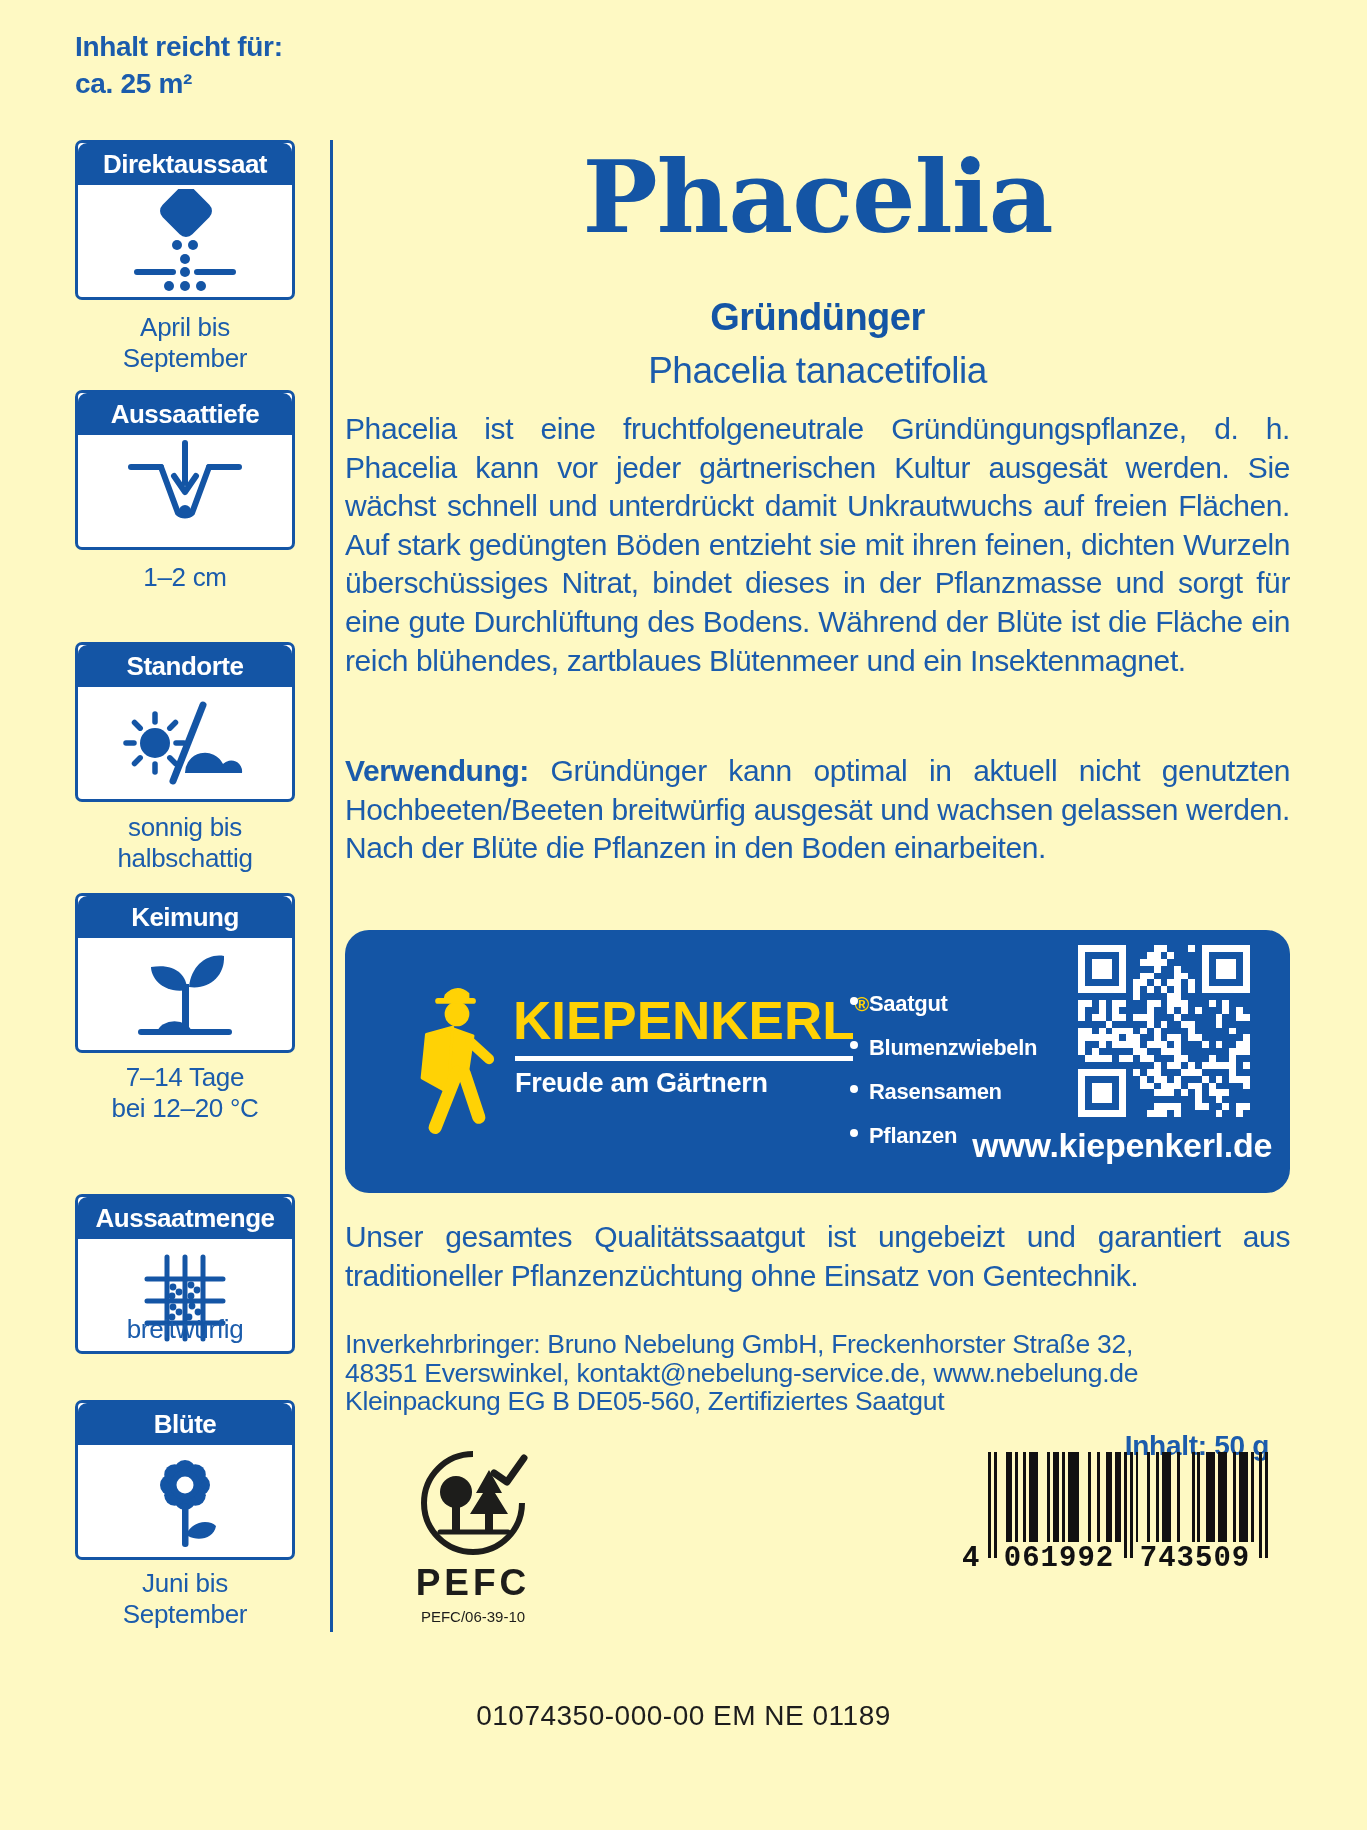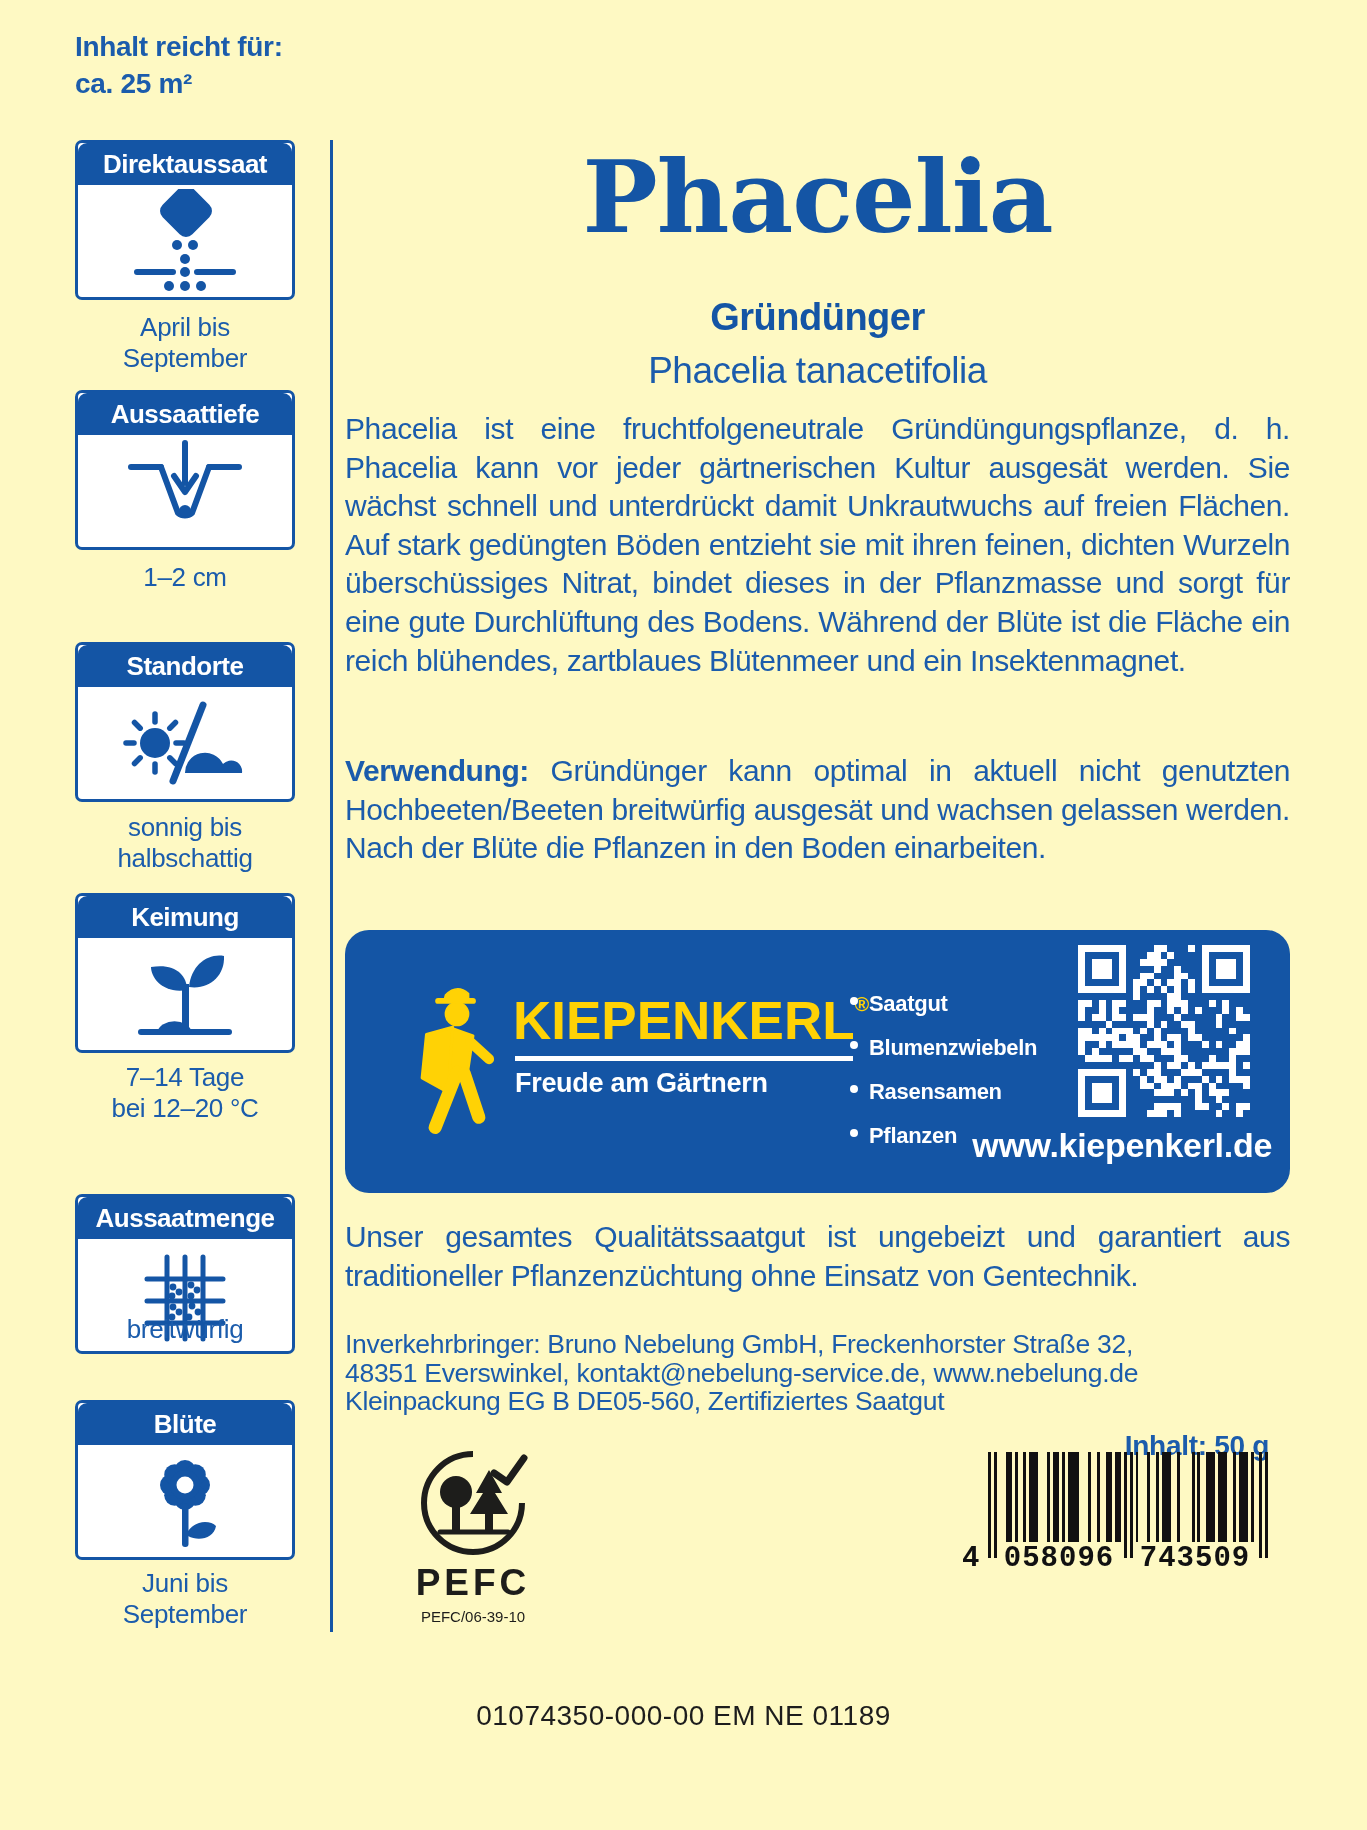--- a/index.html
+++ b/index.html
@@ -622,20 +622,20 @@
           <rect x="244.85" y="0" width="2.95" height="90"></rect>
           <rect x="250.75" y="0" width="2.95" height="90"></rect>
           <rect x="253.70" y="0" width="2.95" height="90"></rect>
           <rect x="256.65" y="0" width="2.95" height="90"></rect>
           <rect x="262.55" y="0" width="2.95" height="90"></rect>
           <rect x="271.40" y="0" width="2.95" height="106"></rect>
           <rect x="277.30" y="0" width="2.95" height="106"></rect>
         </svg></div>
     <div class="bc-digits">
       <span class="bc-first">4</span>
-      <span class="bc-mid">058096</span>
+      <span class="bc-mid">061992</span>
       <span class="bc-right">743509</span>
     </div>
   </div>
 
   <div class="abs footer">01074350-000-00 EM NE 01189</div>
 
 </div>
 
 </body></html>

